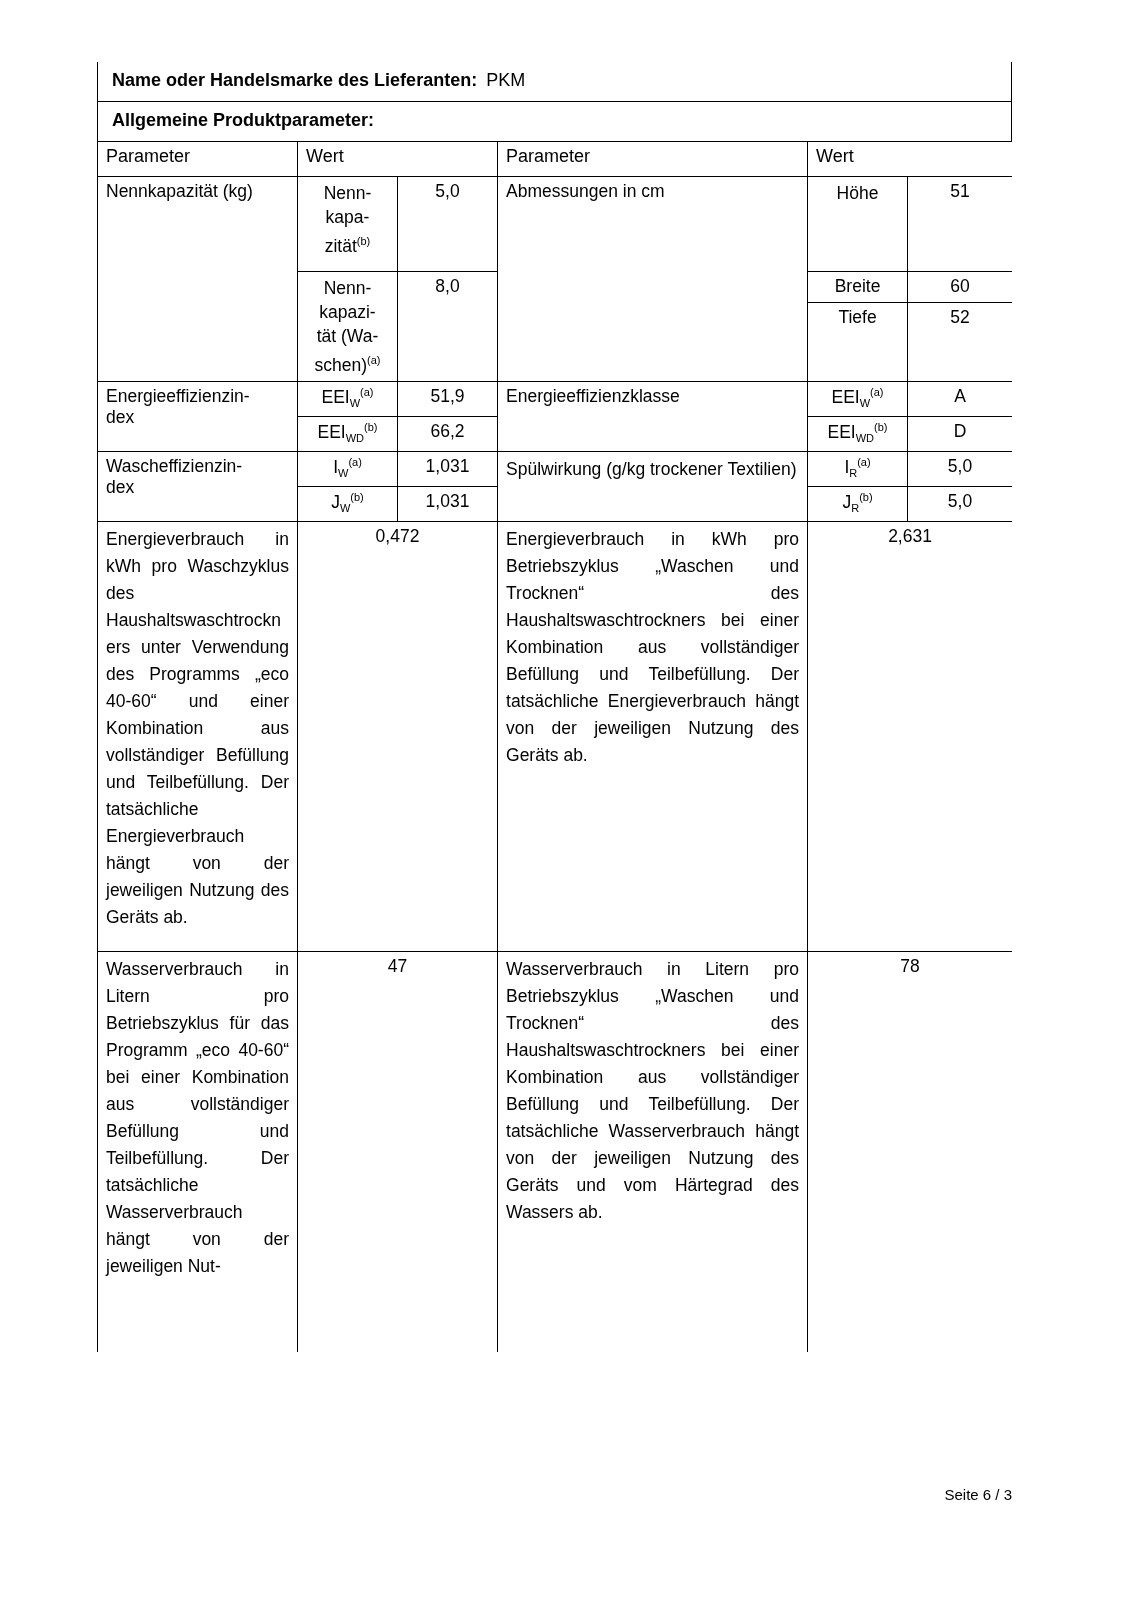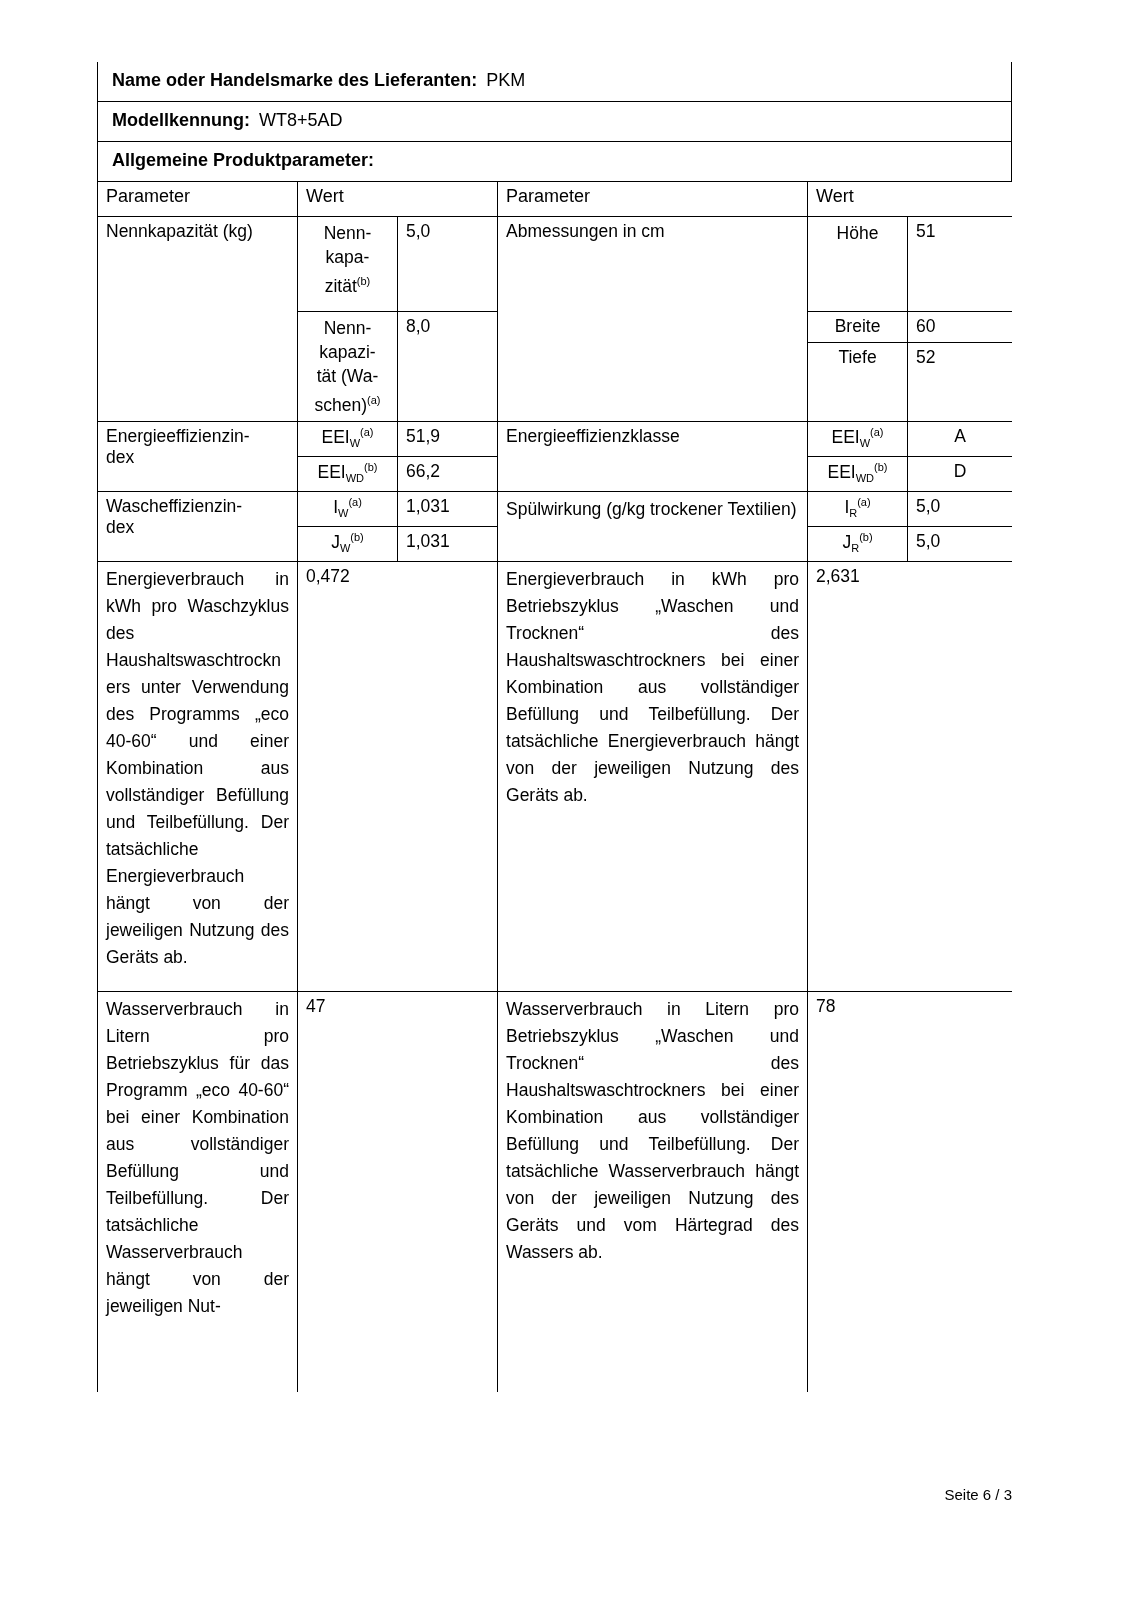--- a/index.html
+++ b/index.html
@@ -60,21 +60,21 @@
     vertical-align: top;
     overflow: hidden;
   }
   .params sub { font-size: 11px; }
   .params sup { font-size: 11px; }
 
   .hd { vertical-align: middle; font-size: 18px; padding-left: 13px; }
   .param { padding: 7px 9px 5px 13px; margin-top: 17px; }
   .pre { white-space: pre-line; }
   .ctr { text-align: center; }
-  .num { text-align: left; padding-right: 10px; }
+  .num { text-align: center; padding-right: 10px; }
   .mid { vertical-align: middle; }
   .label-cell { line-height: 24px; padding-top: 6px; }
   .longtext {
     text-align: justify;
     line-height: 27px;
     padding: 5px 9px 5px 13px;
     hyphens: auto;
     overflow-wrap: break-word;
   }
   tr.r-head { height: 35px; }
@@ -93,21 +93,20 @@
     font-size: 15px;
   }
 </style>
 </head>
 <body>
 
 <div class="sheet">
 
 
   <div class="info-row"><span class="info-label">Name oder Handelsmarke des Lieferanten:</span><span class="info-value">PKM</span></div>
-  <div class="info-row"><span class="info-label">Modellkennung:</span><span class="info-value">WT8+5AD</span></div>
   <div class="info-row"><span class="info-label">Allgemeine Produktparameter:</span><span class="info-value"></span></div>
 
   <table class="params">
     <colgroup>
       <col style="width:200px">
         <col style="width:100px">
         <col style="width:100px">
       <col style="width:310px">
         <col style="width:100px">
         <col style="width:105px">

